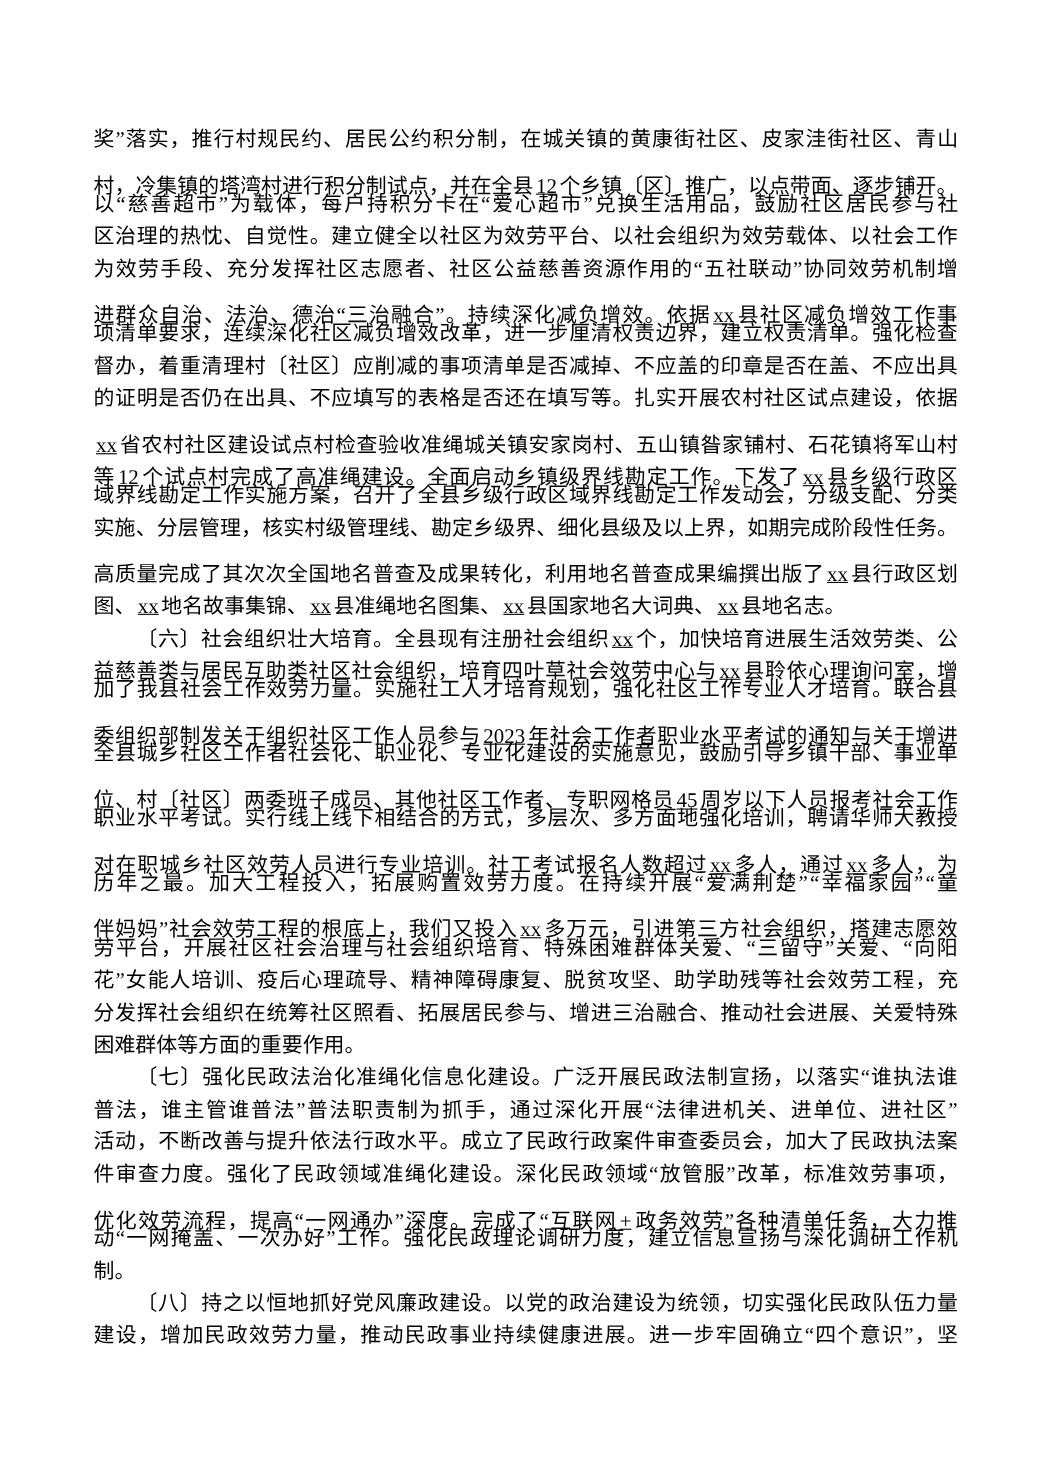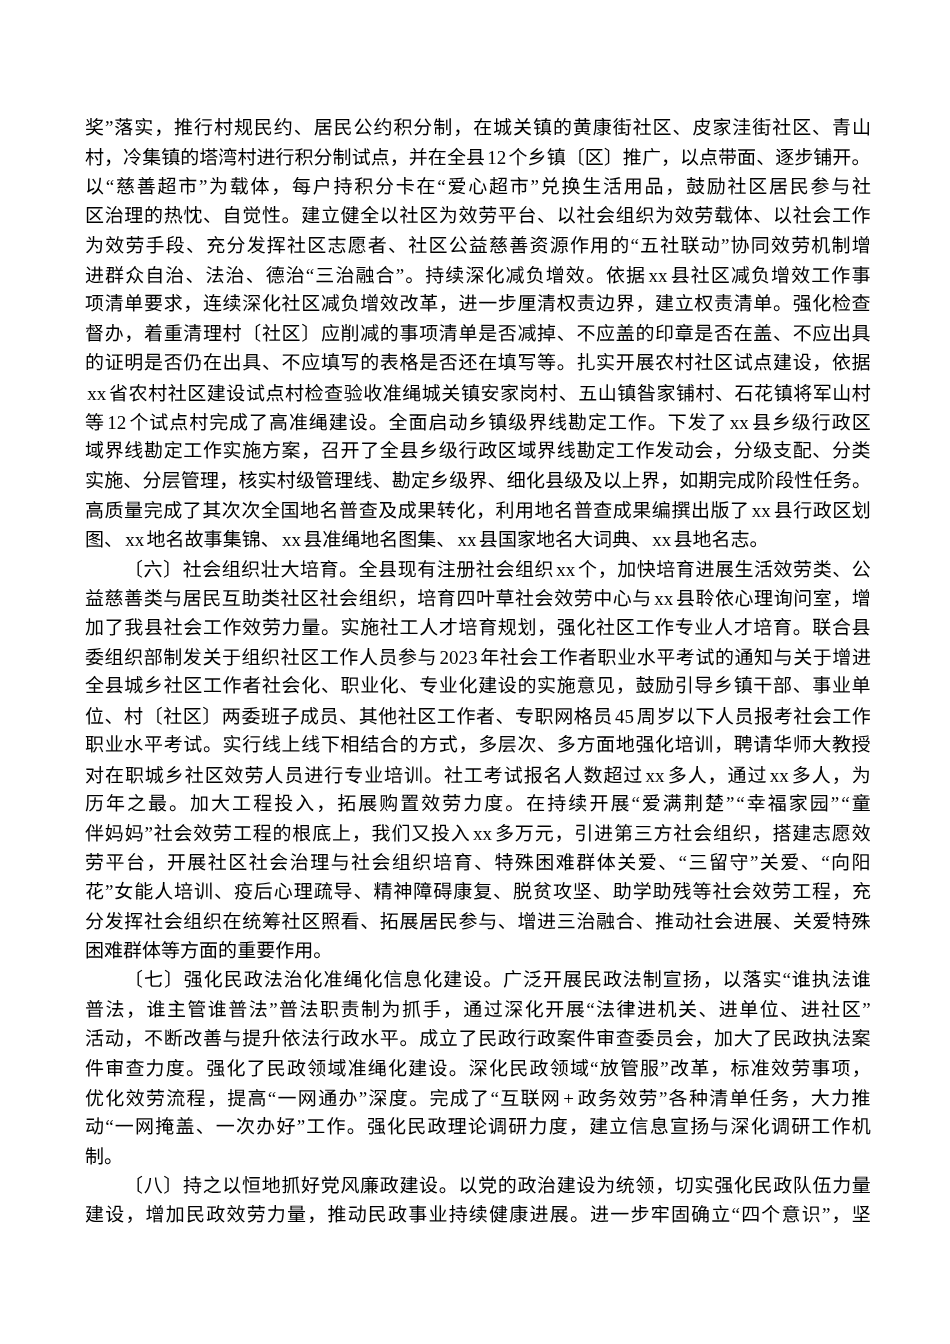--- a/index.html
+++ b/index.html
@@ -30,21 +30,21 @@
     align-items: baseline;
     width: 786px;
     height: 29.4px;
     box-sizing: border-box;
     white-space: pre;
     justify-content: flex-start;
   }
   .line.justify { justify-content: space-between; }
   .line.indent { padding-left: 39px; }
   .line span { flex: 0 0 auto; }
-  .line span.latin { margin: 1px 0.12em; }
+  .line span.latin { margin: 13px 0.12em; text-decoration: underline; }
 </style>
 </head>
 <body>
 
 <div class="page">
   <div class="doc-body">
       <div class="paragraph">
         <div class="line justify"><span>奖</span><span>”</span><span>落</span><span>实</span><span>，</span><span>推</span><span>行</span><span>村</span><span>规</span><span>民</span><span>约</span><span>、</span><span>居</span><span>民</span><span>公</span><span>约</span><span>积</span><span>分</span><span>制</span><span>，</span><span>在</span><span>城</span><span>关</span><span>镇</span><span>的</span><span>黄</span><span>康</span><span>街</span><span>社</span><span>区</span><span>、</span><span>皮</span><span>家</span><span>洼</span><span>街</span><span>社</span><span>区</span><span>、</span><span>青</span><span>山</span></div>
         <div class="line justify"><span>村</span><span>，</span><span>冷</span><span>集</span><span>镇</span><span>的</span><span>塔</span><span>湾</span><span>村</span><span>进</span><span>行</span><span>积</span><span>分</span><span>制</span><span>试</span><span>点</span><span>，</span><span>并</span><span>在</span><span>全</span><span>县</span><span class="latin">12</span><span>个</span><span>乡</span><span>镇</span><span>〔</span><span>区</span><span>〕</span><span>推</span><span>广</span><span>，</span><span>以</span><span>点</span><span>带</span><span>面</span><span>、</span><span>逐</span><span>步</span><span>铺</span><span>开</span><span>。</span></div>
         <div class="line justify"><span>以</span><span>“</span><span>慈</span><span>善</span><span>超</span><span>市</span><span>”</span><span>为</span><span>载</span><span>体</span><span>，</span><span>每</span><span>户</span><span>持</span><span>积</span><span>分</span><span>卡</span><span>在</span><span>“</span><span>爱</span><span>心</span><span>超</span><span>市</span><span>”</span><span>兑</span><span>换</span><span>生</span><span>活</span><span>用</span><span>品</span><span>，</span><span>鼓</span><span>励</span><span>社</span><span>区</span><span>居</span><span>民</span><span>参</span><span>与</span><span>社</span></div>

